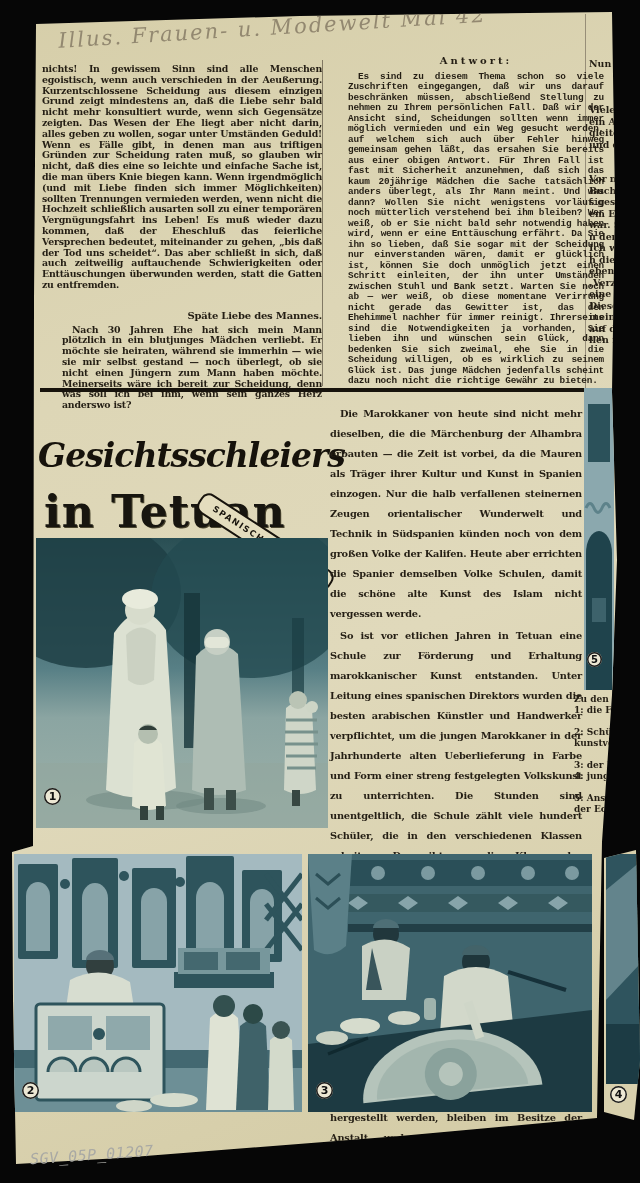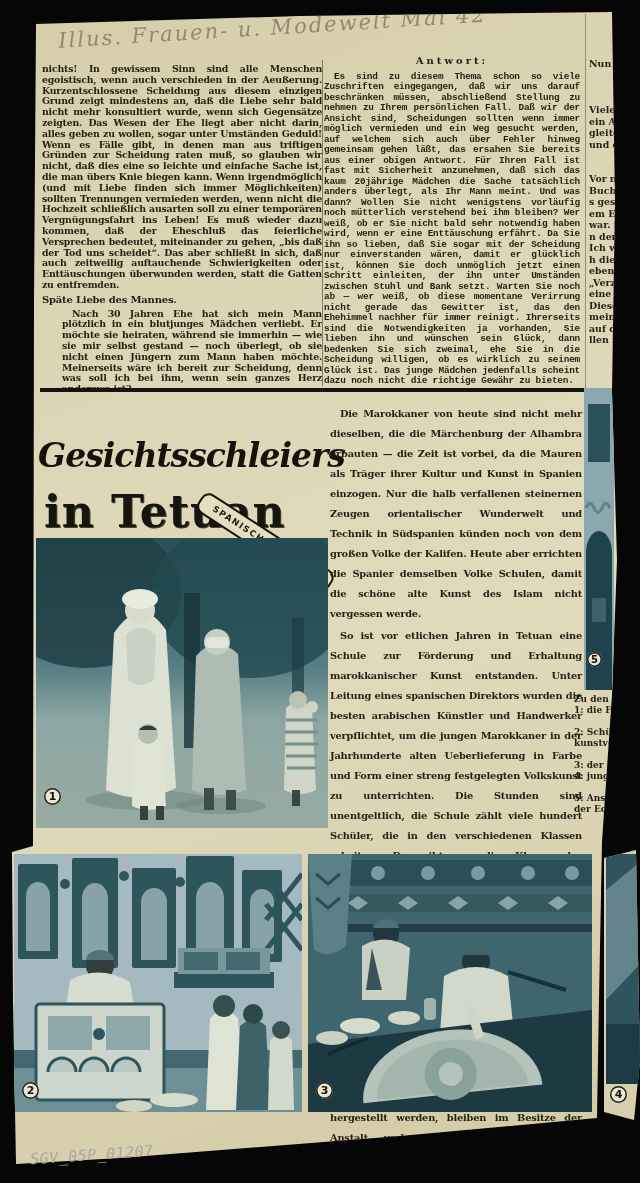--- a/index.html
+++ b/index.html
@@ -10,25 +10,25 @@
     background:linear-gradient(160deg,#d6cea9 0%,#ddd6b6 30%,#e0d9bb 55%,#d7cfab 85%,#d2caa4 100%);
     clip-path:polygon(36px 24px,300px 16px,612px 12px,615px 200px,612px 392px,617px 560px,612px 695px,602px 842px,599px 1000px,597px 1118px,400px 1136px,120px 1158px,16px 1164px,13px 1000px,12px 852px,33px 846px,34px 300px);
   }
   .handwriting{position:absolute;left:58px;top:16px;width:420px;
     font-style:italic;font-size:21px;color:#877c66;transform:rotate(-3.5deg);
     letter-spacing:2px;white-space:nowrap;opacity:.85;}
   
   .coltext{position:absolute;color:#241e14;font-weight:700;text-align:justify;
     letter-spacing:-.2px;}
   .qa-left{left:42px;top:64px;width:280px;font-size:9.4px;line-height:10.8px;}
-  .qa-right{left:324px;top:56px;width:256px;font-size:9.4px;line-height:10.5px;}
+  .qa-right{left:348px;top:56px;width:256px;font-size:9.4px;line-height:10.5px;}
   .qa-left p,.qa-right p{margin:0;}
   .qa-left .p2{text-indent:10px;margin-left:20px;}
   .qa-right .p1{text-indent:10px;font-family:Liberation Mono, monospace;}
-  .subhead{margin:4px 0 3px;text-align:left;font-size:10px;font-weight:900;}
+  .subhead{margin:20px 0 3px;text-align:right;font-size:10px;font-weight:900;}
   .answer-head{margin:0 0 5px;text-align:center;font-size:10px;font-weight:900;letter-spacing:3px;}
   .colrule{position:absolute;left:322px;top:60px;width:1px;height:326px;background:#6a6250;opacity:.8;}
   .crease{position:absolute;left:585px;top:14px;width:1px;height:376px;background:#7a7160;opacity:.7;}
   .hrule{position:absolute;left:40px;top:388px;width:558px;height:4px;background:#17130c;}
   
   .hl1,.hl2{position:absolute;left:38px;color:#16120b;font-style:italic;font-weight:900;
     letter-spacing:-1px;white-space:nowrap;}
   .hl1{top:396px;font-size:34px;}
   .hl2{top:436px;font-size:33px;}
   .hl3{position:absolute;left:44px;top:486px;font-size:44px;font-weight:900;color:#17150f;

